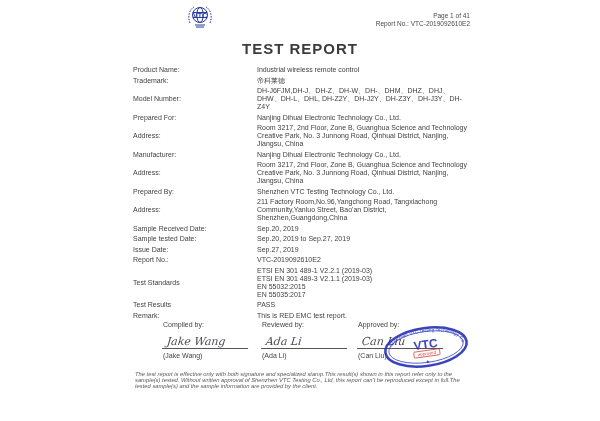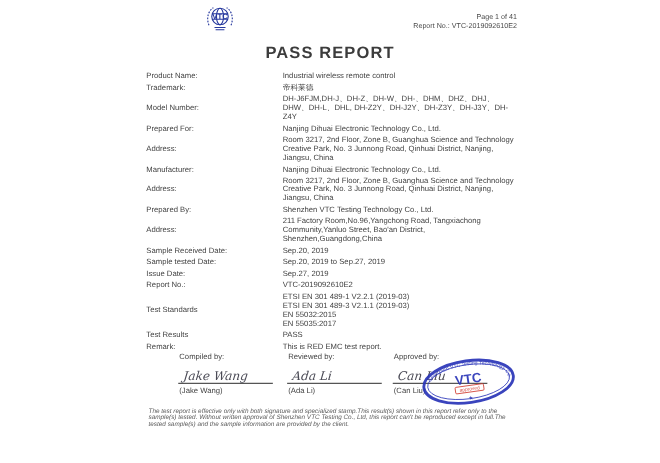--- a/index.html
+++ b/index.html
@@ -59,21 +59,21 @@
       </g>
       <text x="14" y="14.5" text-anchor="middle" font-size="7" font-weight="bold" fill="#27399e" font-family="Liberation Sans, sans-serif">VTC</text>
     </svg>
   </div>
 
   <div id="page-info">
     <div>Page 1 of 41</div>
     <div>Report No.: VTC-2019092610E2</div>
   </div>
 
-  <div id="doc-title">PASS REPORT</div>
+  <div id="doc-title">TEST REPORT</div>
 
   <div id="info-table">
     <div class="row">
       <div class="cell-label">Product Name:</div>
       <div class="cell-value">Industrial wireless remote control</div>
     </div>
     <div class="row">
       <div class="cell-label">Trademark:</div>
       <div class="cell-value">帝科莱德</div>
     </div>

